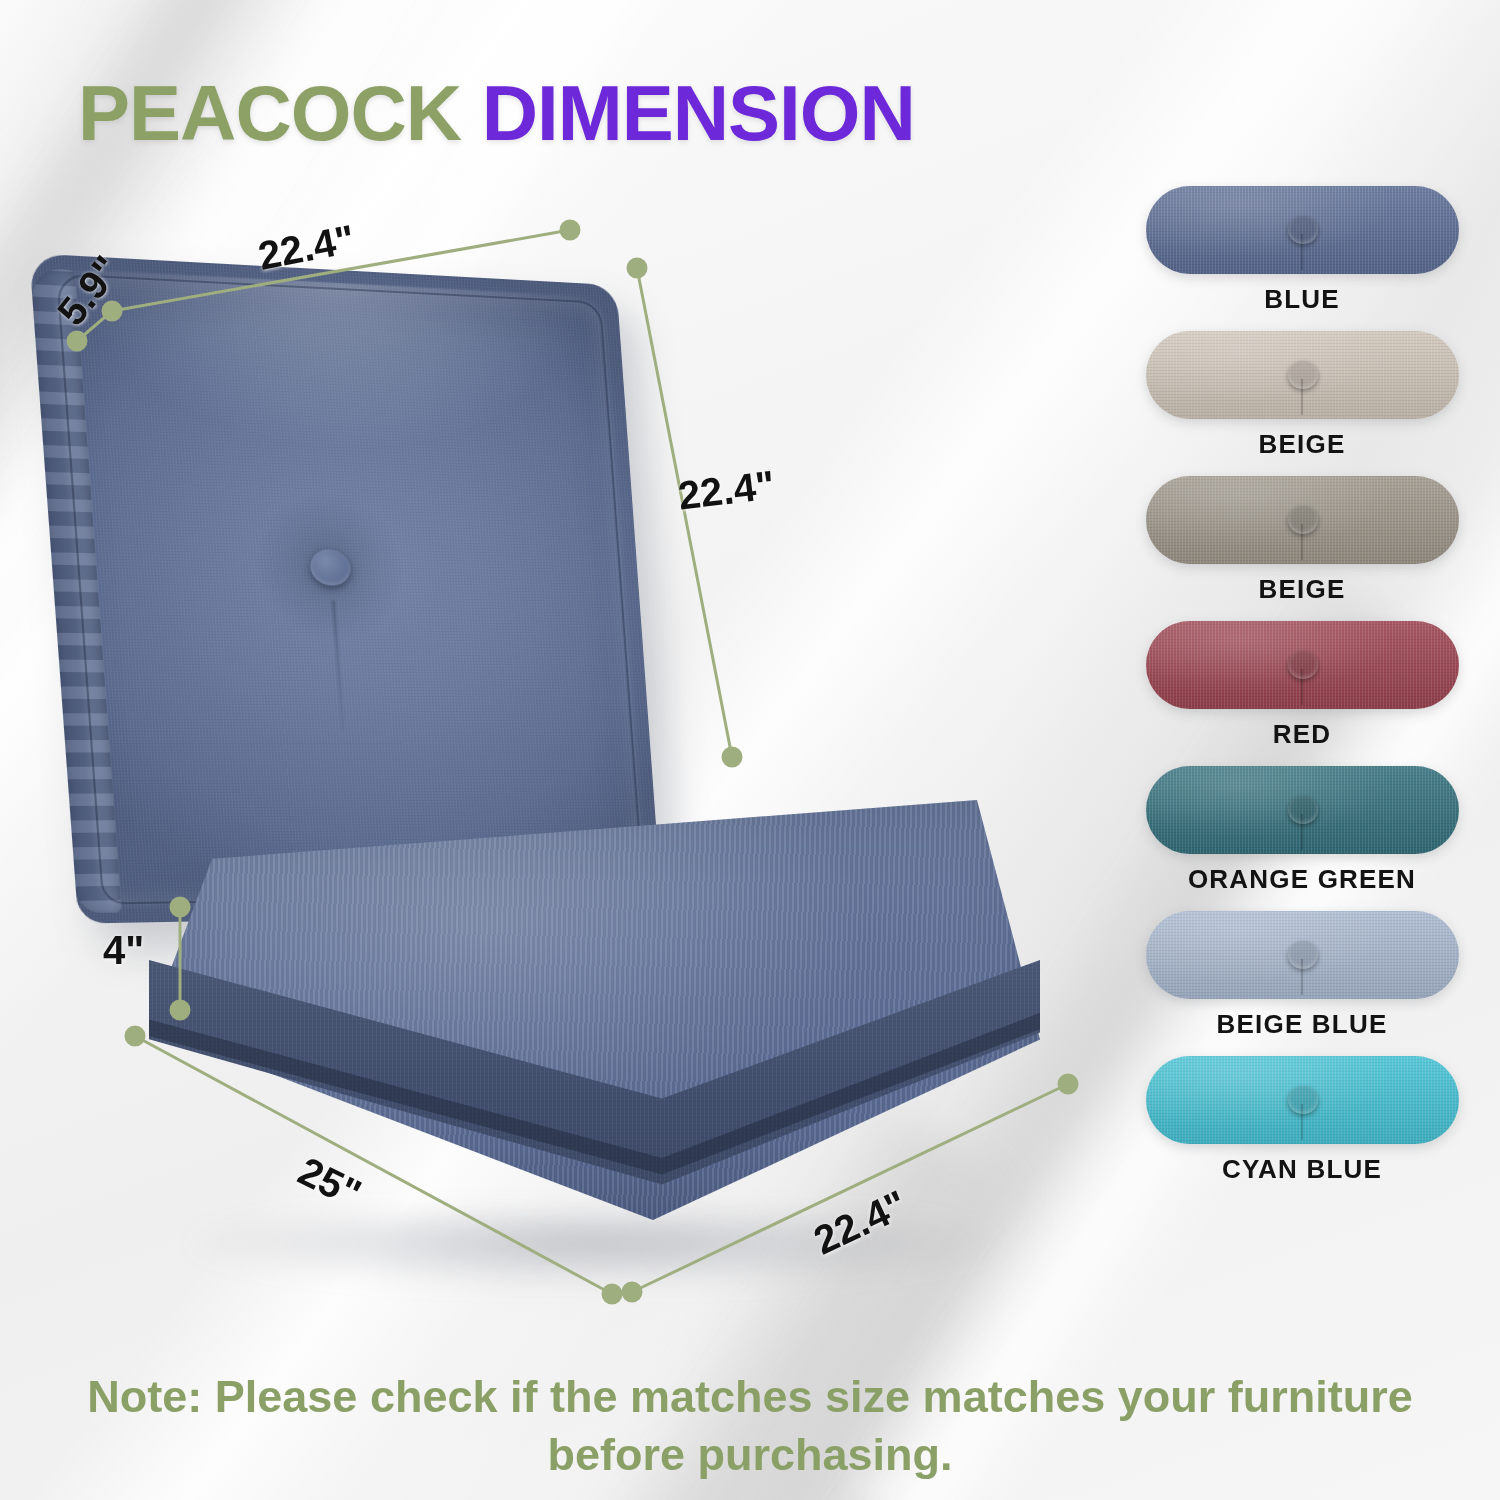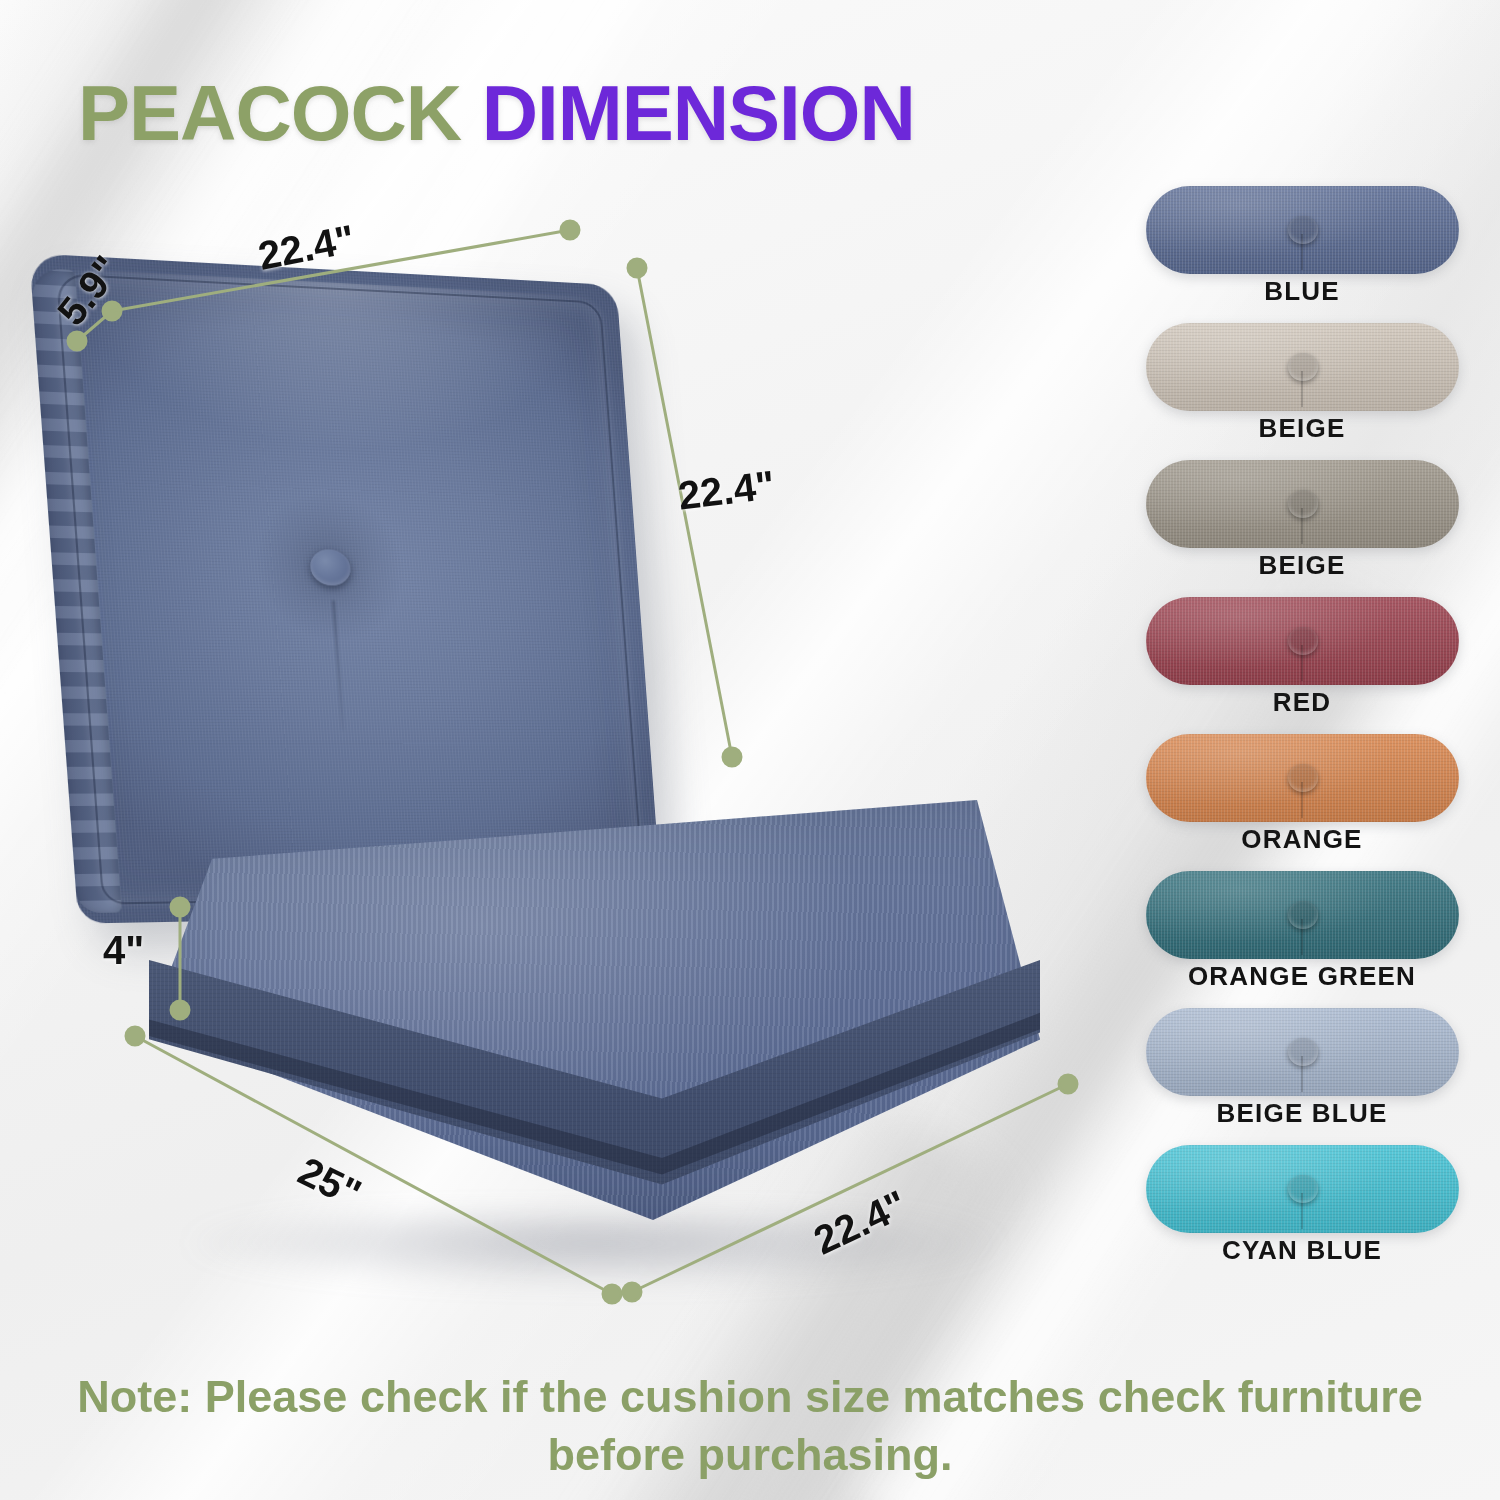--- a/index.html
+++ b/index.html
@@ -241,20 +241,21 @@
   }
   .swatch-label {
     text-align: center;
     color: #131313;
     font-size: 26px;
     font-weight: 700;
     letter-spacing: 1.2px;
     padding-top: 2px;
     padding-bottom: 11px;
     font-family: "Liberation Sans", sans-serif;
+    margin-top: 8px;
   }
 
   
   .note {
     position: absolute;
     left: 0; right: 0;
     top: 1368px;
     text-align: center;
     color: #8ba067;
     font-size: 45px;
@@ -375,29 +376,20 @@
     <div class="swatch-row">
       <div class="swatch-pill" style="background:#9c4451;">
         <div class="tex"></div>
         <div class="gloss"></div>
         <div class="seam"></div>
         <div class="btn"></div>
       </div>
       <div class="swatch-label">RED</div>
     </div>
 
-    <div class="swatch-row">
-      <div class="swatch-pill" style="background:#d8864f;">
-        <div class="tex"></div>
-        <div class="gloss"></div>
-        <div class="seam"></div>
-        <div class="btn"></div>
-      </div>
-      <div class="swatch-label">ORANGE</div>
-    </div>
 
     <div class="swatch-row">
       <div class="swatch-pill" style="background:#33707c;">
         <div class="tex"></div>
         <div class="gloss"></div>
         <div class="seam"></div>
         <div class="btn"></div>
       </div>
       <div class="swatch-label">ORANGE GREEN</div>
     </div>
@@ -418,17 +410,17 @@
         <div class="gloss"></div>
         <div class="seam"></div>
         <div class="btn"></div>
       </div>
       <div class="swatch-label">CYAN BLUE</div>
     </div>
 
   </div>
 
   <div class="note">
-    <div>Note: Please check if the cushion size matches check furniture</div>
+    <div>Note: Please check if the matches size matches your furniture</div>
     <div>before purchasing.</div>
   </div>
 
 </div>
 
 </body></html>

